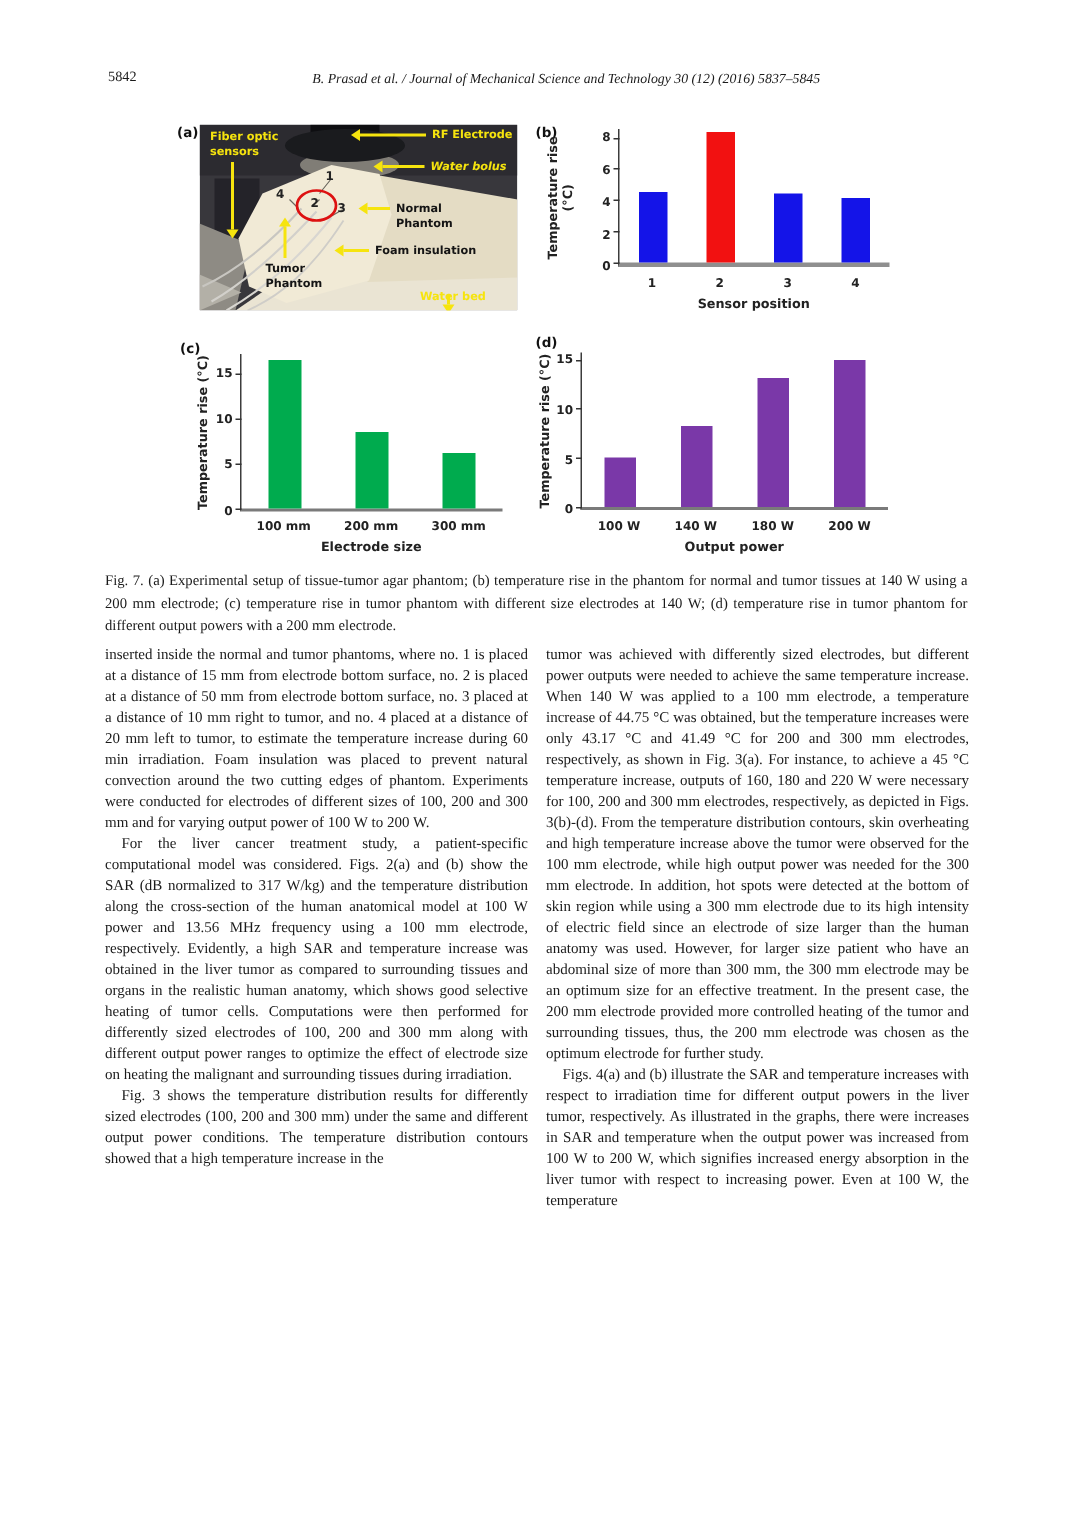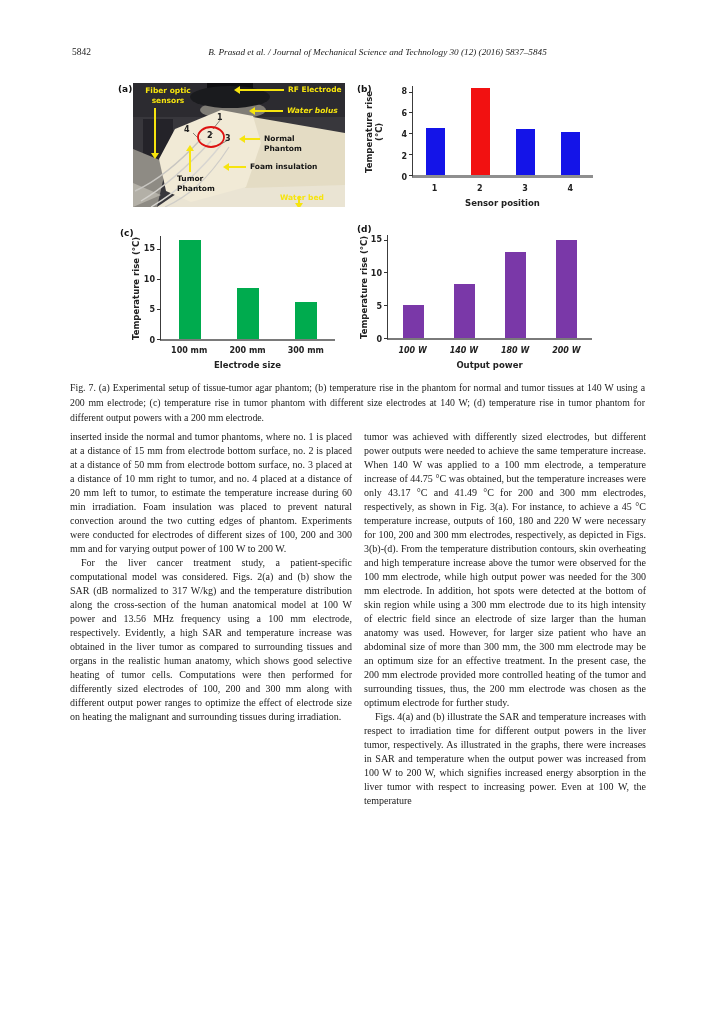--- a/index.html
+++ b/index.html
@@ -16,21 +16,21 @@
   
   .figure { position:absolute; left:70px; top:80px; width:575px; height:298px; }
   .panel-label { position:absolute; font-family:"DejaVu Sans", sans-serif;
                  font-weight:bold; font-size:9px; color:#111; }
 
   
   .photo { position:absolute; left:63px; top:3px; width:212px; height:124px; overflow:hidden; }
   .photo svg { position:absolute; left:0; top:0; width:100%; height:100%; }
   .plabel { position:absolute; font-family:"DejaVu Sans", sans-serif; font-weight:bold;
             font-size:7.5px; line-height:9.5px; }
-  .yel { color:#f6e40e;text-align:center; }
+  .yel { color:#f6e40e; }
   .blk { color:#141414; }
   .snum { position:absolute; font-family:"DejaVu Sans", sans-serif; font-weight:bold;
           font-size:8px; color:#222; }
   .arrow-h { position:absolute; height:2px; background:#f6e40e; }
   .arrow-h::before { content:''; position:absolute; left:-6px; top:-3px; width:0; height:0;
           border:4px solid transparent; border-right:6px solid #f6e40e; border-left:0; }
   .arrow-v { position:absolute; width:2px; background:#f6e40e; }
   .arrow-v.down::after { content:''; position:absolute; bottom:-6px; left:-3px; width:0; height:0;
           border:4px solid transparent; border-top:6px solid #f6e40e; border-bottom:0; }
   .arrow-v.up::before { content:''; position:absolute; top:-6px; left:-3px; width:0; height:0;
@@ -68,21 +68,21 @@
   .chart-1 .ylabel { left:16px; top:10px; height:109px; }
   .chart-1 .xlabels { left:45px; top:122px; width:175px; }
   .chart-1 .xlabel { left:45px; top:136px; width:175px; }
   .chart-1 .bar { width:37%; }
 
   .chart-2 { left:285px; top:144px; width:250px; height:152px; }
   .chart-2 .plot { left:32px; top:11px; width:205px; height:105px;
                    border-bottom:2px solid #7a7a7a; }
   .chart-2 .yticks { left:6px; top:11px; width:24px; height:105px; }
   .chart-2 .ylabel { left:4px; top:9px; height:109px; }
-  .chart-2 .xlabels { left:32px; top:122px; width:205px;font-style:italic; }
+  .chart-2 .xlabels { left:32px; top:122px; width:205px; }
   .chart-2 .xlabel { left:32px; top:136px; width:205px; }
   .chart-2 .bar { width:40%; }
 
   
   .caption { position:absolute; left:70px; top:380px; width:575px;
              font-size:9.8px; line-height:15px; text-align:justify; }
   .col { position:absolute; top:430px; width:282px; font-size:10px; line-height:14px;
          text-align:justify; }
   .col-left { left:70px; }
   .col-right { left:364px; }
@@ -247,19 +247,20 @@
         </div>
       <div class="xlabel">Output power</div>
     </div>
   </div>
 
   <div class="caption">Fig. 7. (a) Experimental setup of tissue-tumor agar phantom; (b) temperature rise in the phantom for normal and tumor tissues at 140 W using a 200 mm electrode; (c) temperature rise in tumor phantom with different size electrodes at 140 W; (d) temperature rise in tumor phantom for different output powers with a 200 mm electrode.</div>
 
   <div class="col col-left">
     <p>inserted inside the normal and tumor phantoms, where no. 1 is placed at a distance of 15 mm from electrode bottom surface, no. 2 is placed at a distance of 50 mm from electrode bottom surface, no. 3 placed at a distance of 10 mm right to tumor, and no. 4 placed at a distance of 20 mm left to tumor, to estimate the temperature increase during 60 min irradiation. Foam insulation was placed to prevent natural convection around the two cutting edges of phantom. Experiments were conducted for electrodes of different sizes of 100, 200 and 300 mm and for varying output power of 100 W to 200 W.</p>
     <p class="indent">For the liver cancer treatment study, a patient-specific computational model was considered. Figs. 2(a) and (b) show the SAR (dB normalized to 317 W/kg) and the temperature distribution along the cross-section of the human anatomical model at 100 W power and 13.56 MHz frequency using a 100 mm electrode, respectively. Evidently, a high SAR and temperature increase was obtained in the liver tumor as compared to surrounding tissues and organs in the realistic human anatomy, which shows good selective heating of tumor cells. Computations were then performed for differently sized electrodes of 100, 200 and 300 mm along with different output power ranges to optimize the effect of electrode size on heating the malignant and surrounding tissues during irradiation.</p>
+    <p class="indent">Fig. 3 shows the temperature distribution results for differently sized electrodes (100, 200 and 300 mm) under the same and different output power conditions. The temperature distribution contours showed that a high temperature increase in the</p>
   </div>
   <div class="col col-right">
     <p>tumor was achieved with differently sized electrodes, but different power outputs were needed to achieve the same temperature increase. When 140 W was applied to a 100 mm electrode, a temperature increase of 44.75 °C was obtained, but the temperature increases were only 43.17 °C and 41.49 °C for 200 and 300 mm electrodes, respectively, as shown in Fig. 3(a). For instance, to achieve a 45 °C temperature increase, outputs of 160, 180 and 220 W were necessary for 100, 200 and 300 mm electrodes, respectively, as depicted in Figs. 3(b)-(d). From the temperature distribution contours, skin overheating and high temperature increase above the tumor were observed for the 100 mm electrode, while high output power was needed for the 300 mm electrode. In addition, hot spots were detected at the bottom of skin region while using a 300 mm electrode due to its high intensity of electric field since an electrode of size larger than the human anatomy was used. However, for larger size patient who have an abdominal size of more than 300 mm, the 300 mm electrode may be an optimum size for an effective treatment. In the present case, the 200 mm electrode provided more controlled heating of the tumor and surrounding tissues, thus, the 200 mm electrode was chosen as the optimum electrode for further study.</p>
     <p class="indent">Figs. 4(a) and (b) illustrate the SAR and temperature increases with respect to irradiation time for different output powers in the liver tumor, respectively. As illustrated in the graphs, there were increases in SAR and temperature when the output power was increased from 100 W to 200 W, which signifies increased energy absorption in the liver tumor with respect to increasing power. Even at 100 W, the temperature</p>
   </div>
 
 </div>
 
 </body></html>

